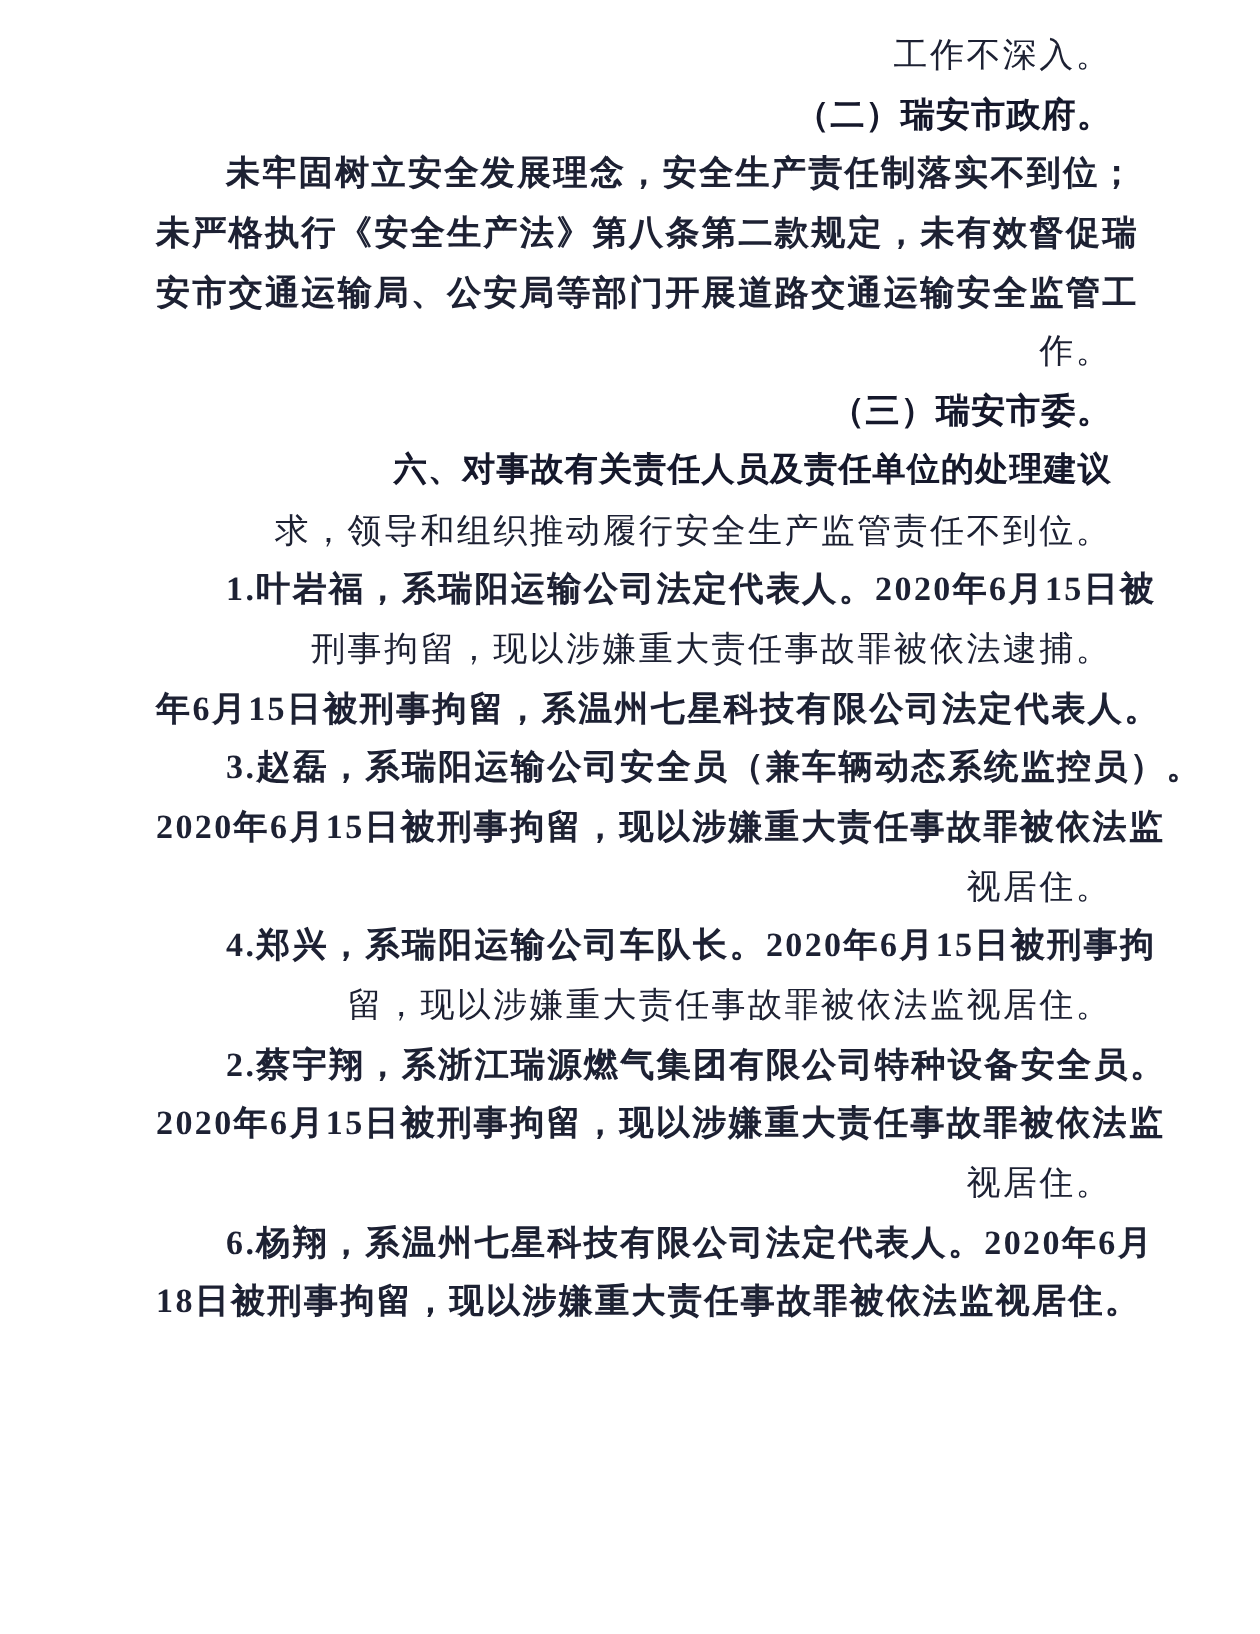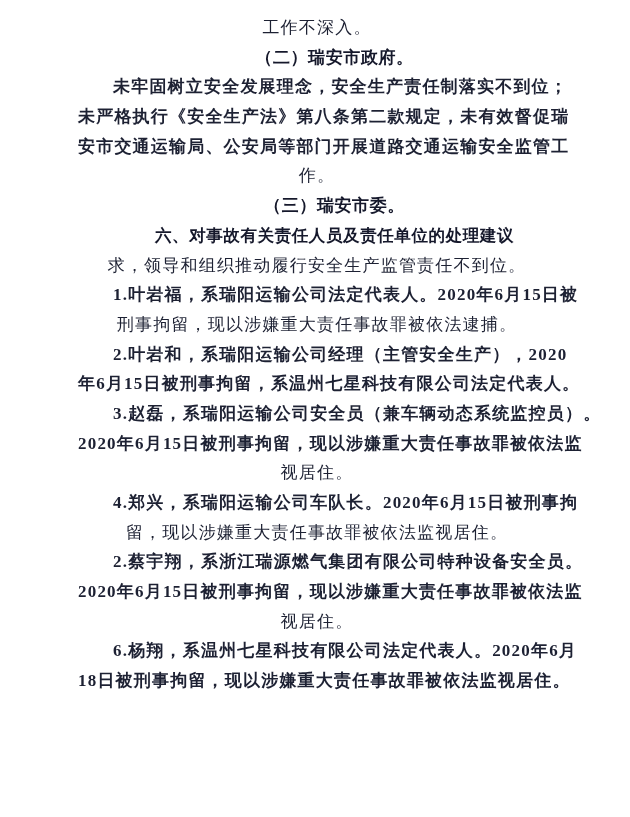--- a/index.html
+++ b/index.html
@@ -21,21 +21,21 @@
     top: 13px;
     width: 478px;
   }
   .line {
     height: 29.7px;
     line-height: 29.7px;
     font-size: 17px;
     letter-spacing: 1.2px;
     color: #1d2133;
     white-space: nowrap;
-    text-align: center;
+    text-align: right;
   }
   .line.fill {
     text-align: justify;
     text-align-last: justify;
     font-weight: bold;
   }
   .line.indent {
     padding-left: 35px;
   }
   .line.h-kai {
@@ -70,21 +70,20 @@
     <div class="line h-kai indent">（二）瑞安市政府。</div>
     <div class="line fill indent">未牢固树立安全发展理念，安全生产责任制落实不到位；</div>
     <div class="line fill">未严格执行《安全生产法》第八条第二款规定，未有效督促瑞</div>
     <div class="line fill">安市交通运输局、公安局等部门开展道路交通运输安全监管工</div>
     <div class="line">作。</div>
     <div class="line h-kai indent">（三）瑞安市委。</div>
     <div class="line h-hei indent">六、对事故有关责任人员及责任单位的处理建议</div>
     <div class="line">求，领导和组织推动履行安全生产监管责任不到位。</div>
     <div class="line fill indent">1.叶岩福，系瑞阳运输公司法定代表人。2020年6月15日被</div>
     <div class="line">刑事拘留，现以涉嫌重大责任事故罪被依法逮捕。</div>
-    <div class="line fill indent">2.叶岩和，系瑞阳运输公司经理（主管安全生产），2020</div>
     <div class="line fill">年6月15日被刑事拘留，系温州七星科技有限公司法定代表人。</div>
     <div class="line fill indent">3.赵磊，系瑞阳运输公司安全员（兼车辆动态系统监控员）。</div>
     <div class="line fill">2020年6月15日被刑事拘留，现以涉嫌重大责任事故罪被依法监</div>
     <div class="line">视居住。</div>
     <div class="line fill indent">4.郑兴，系瑞阳运输公司车队长。2020年6月15日被刑事拘</div>
     <div class="line">留，现以涉嫌重大责任事故罪被依法监视居住。</div>
     <div class="line fill indent">2.蔡宇翔，系浙江瑞源燃气集团有限公司特种设备安全员。</div>
     <div class="line fill">2020年6月15日被刑事拘留，现以涉嫌重大责任事故罪被依法监</div>
     <div class="line">视居住。</div>
     <div class="line fill indent">6.杨翔，系温州七星科技有限公司法定代表人。2020年6月</div>

